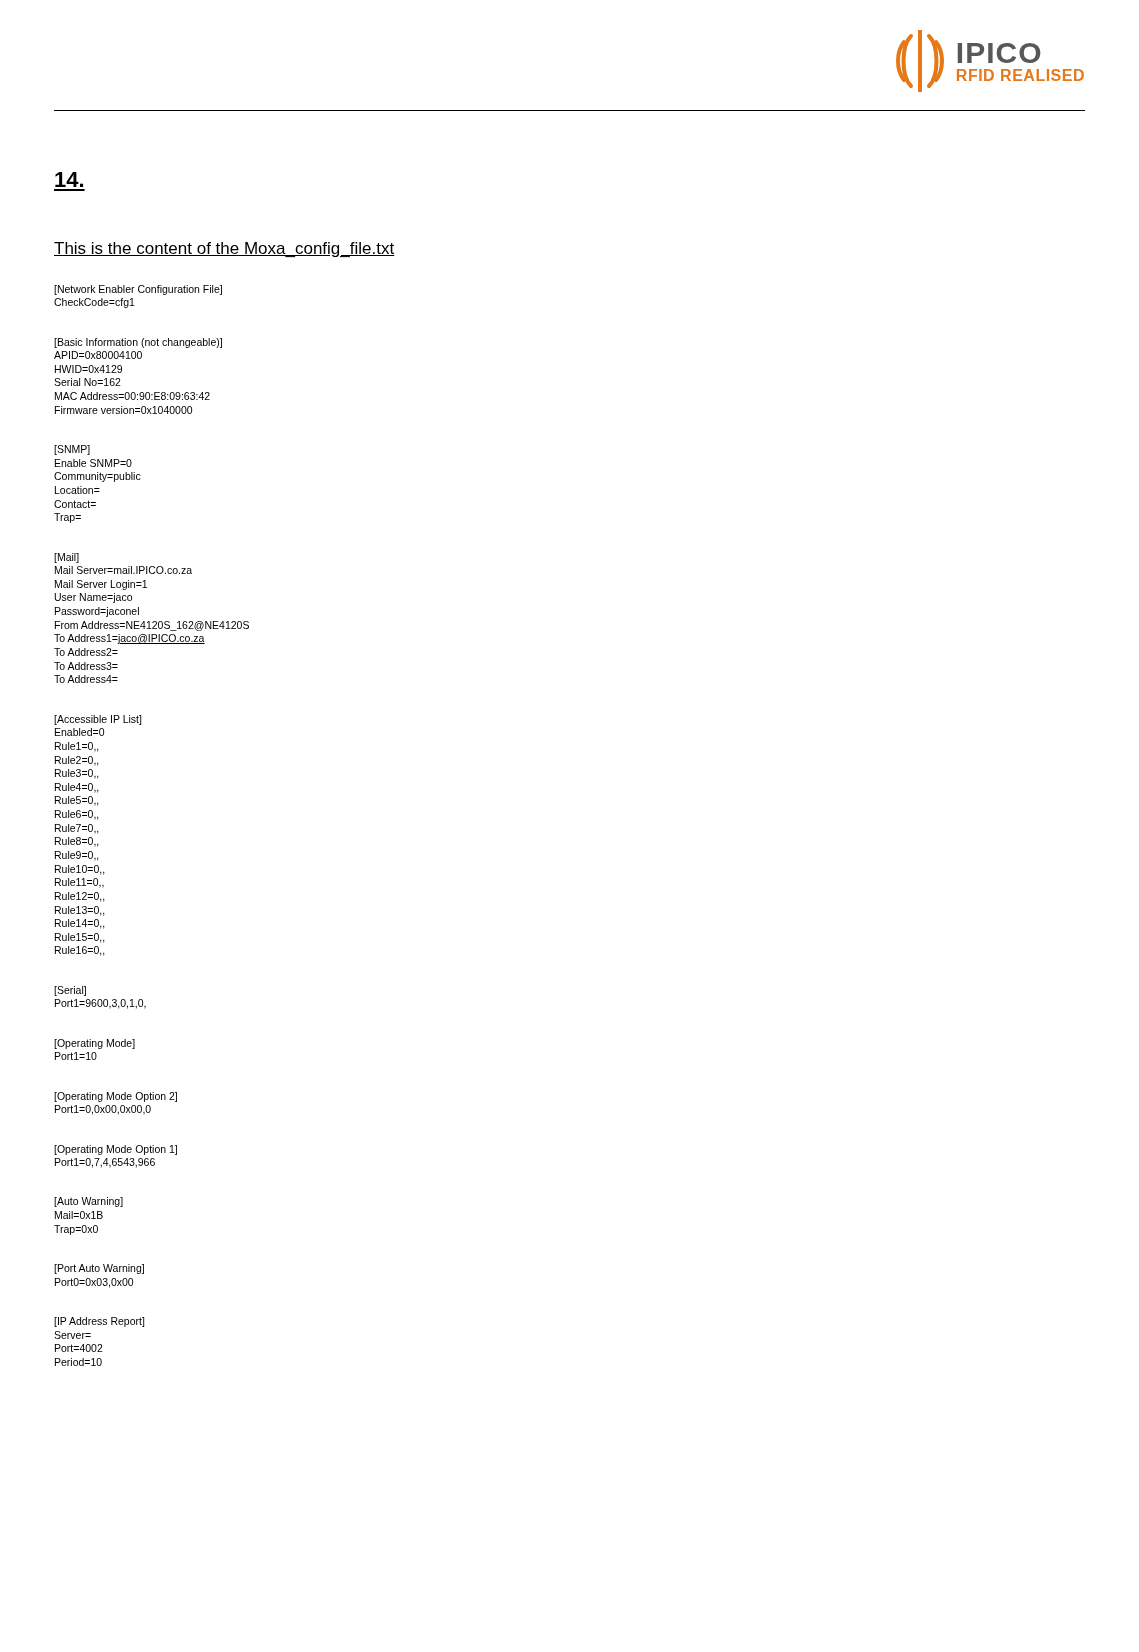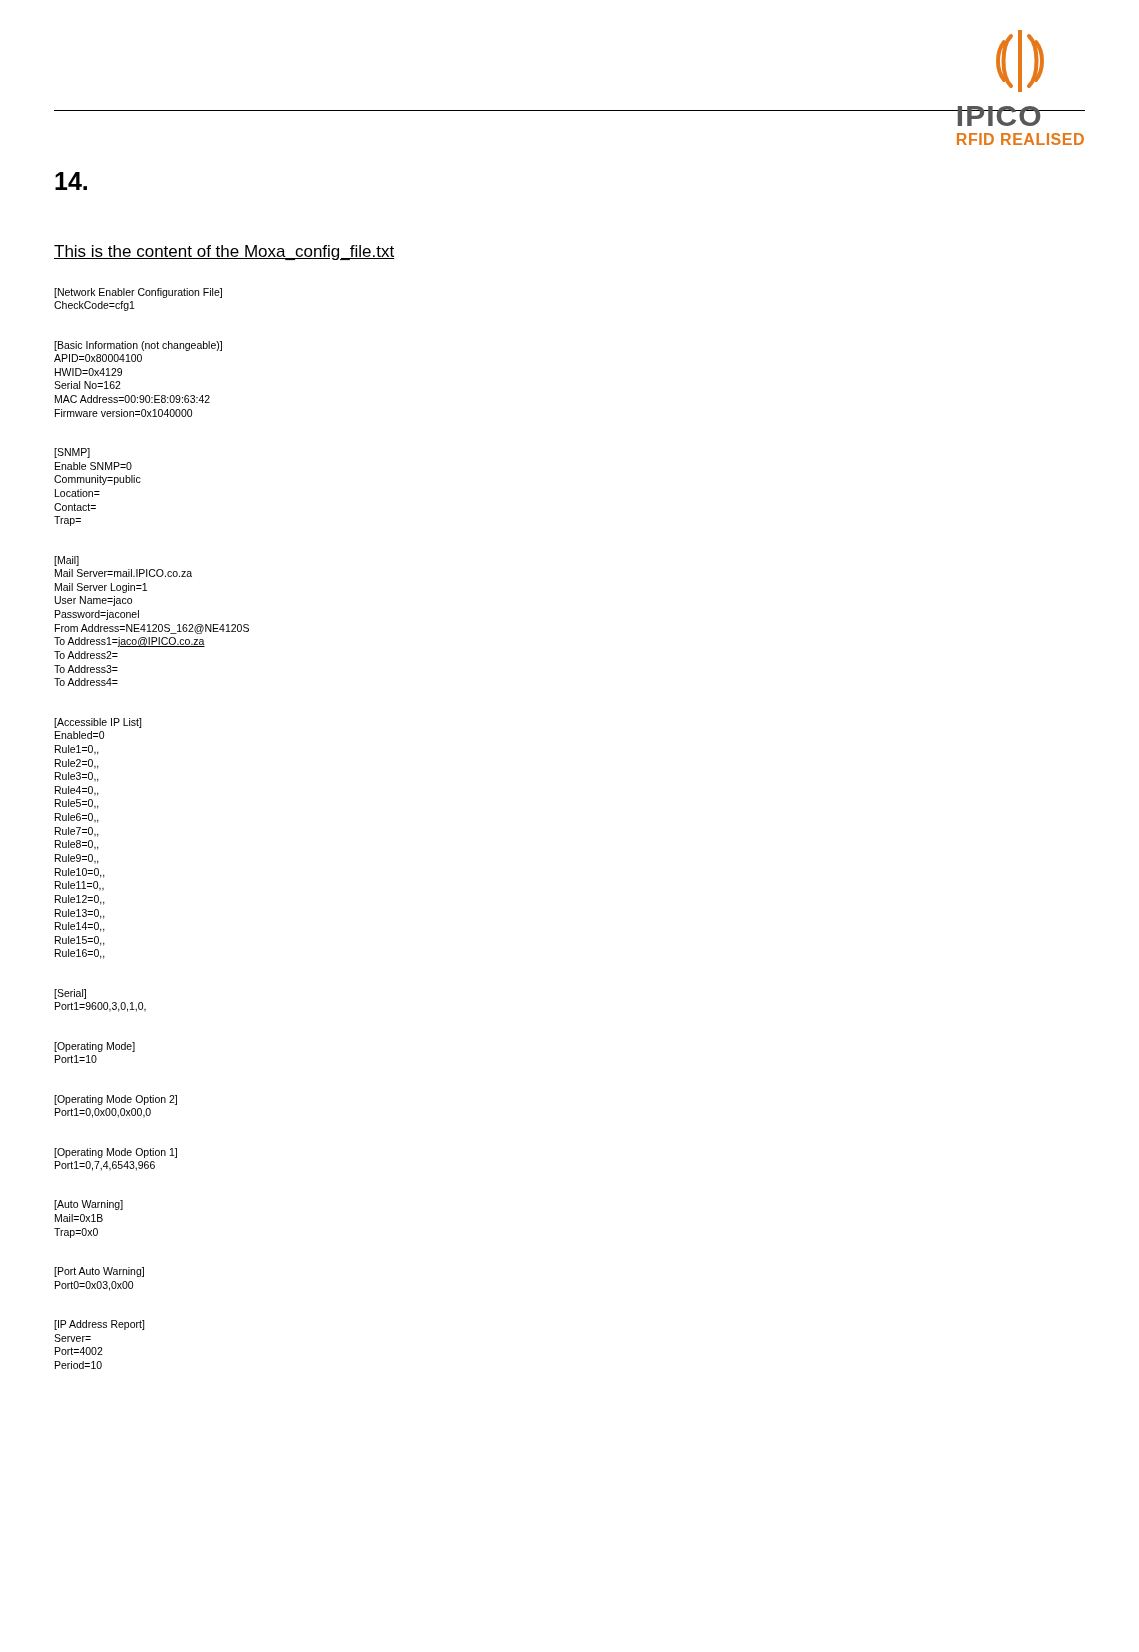--- a/index.html
+++ b/index.html
@@ -22,21 +22,20 @@
     border-bottom: 1px solid #000;
     position: relative;
   }
   .logo-block {
     position: absolute;
     right: 0;
     top: 10px;
     display: flex;
     align-items: center;
     gap: 8px;
-    flex-direction: column;
   }
   .logo-mark svg { display: block; }
   .logo-text {
     display: flex;
     flex-direction: column;
     line-height: 1.05;
   }
   .logo-text .brand {
     font-size: 30px;
     font-weight: 700;
@@ -45,23 +44,24 @@
   }
   .logo-text .tag {
     font-size: 16px;
     font-weight: 700;
     letter-spacing: 0.5px;
     color: #e77818;
   }
 
   .section-title {
     margin-top: 56px;
-    font-size: 25px;
+    font-size: 22px;
     font-weight: 700;
     display: flex;
+    text-decoration: underline;
   }
   .section-title .num {
     width: 46px;
   }
   .subhead {
     margin-top: 46px;
     font-size: 17px;
     text-decoration: underline;
   }
 

